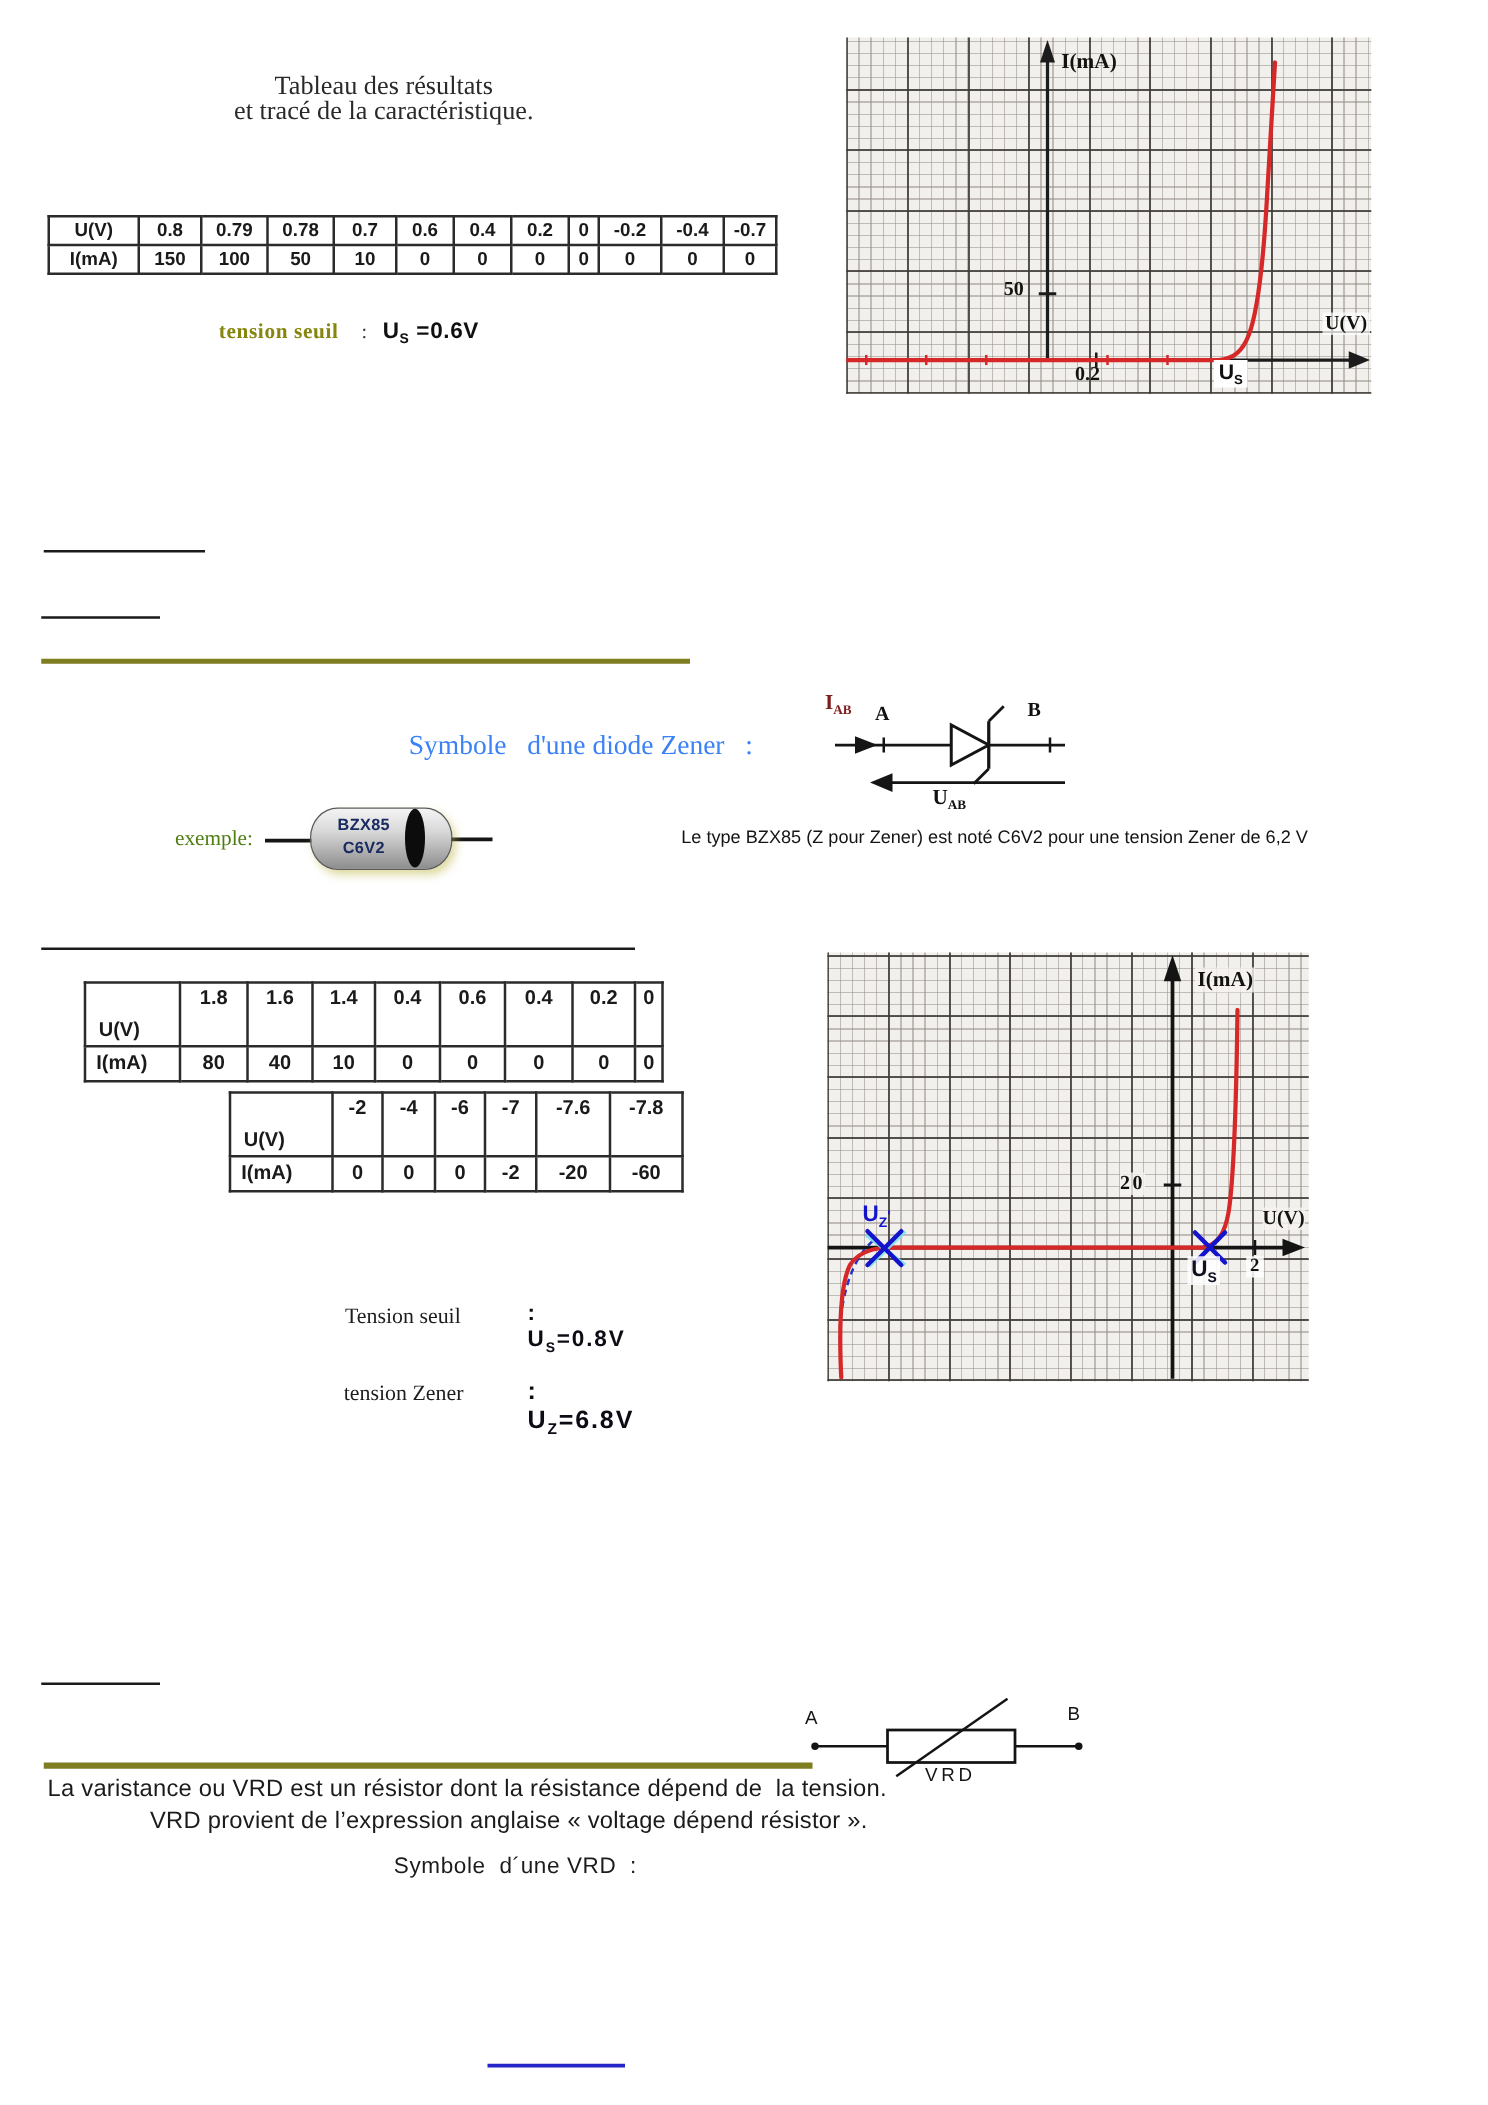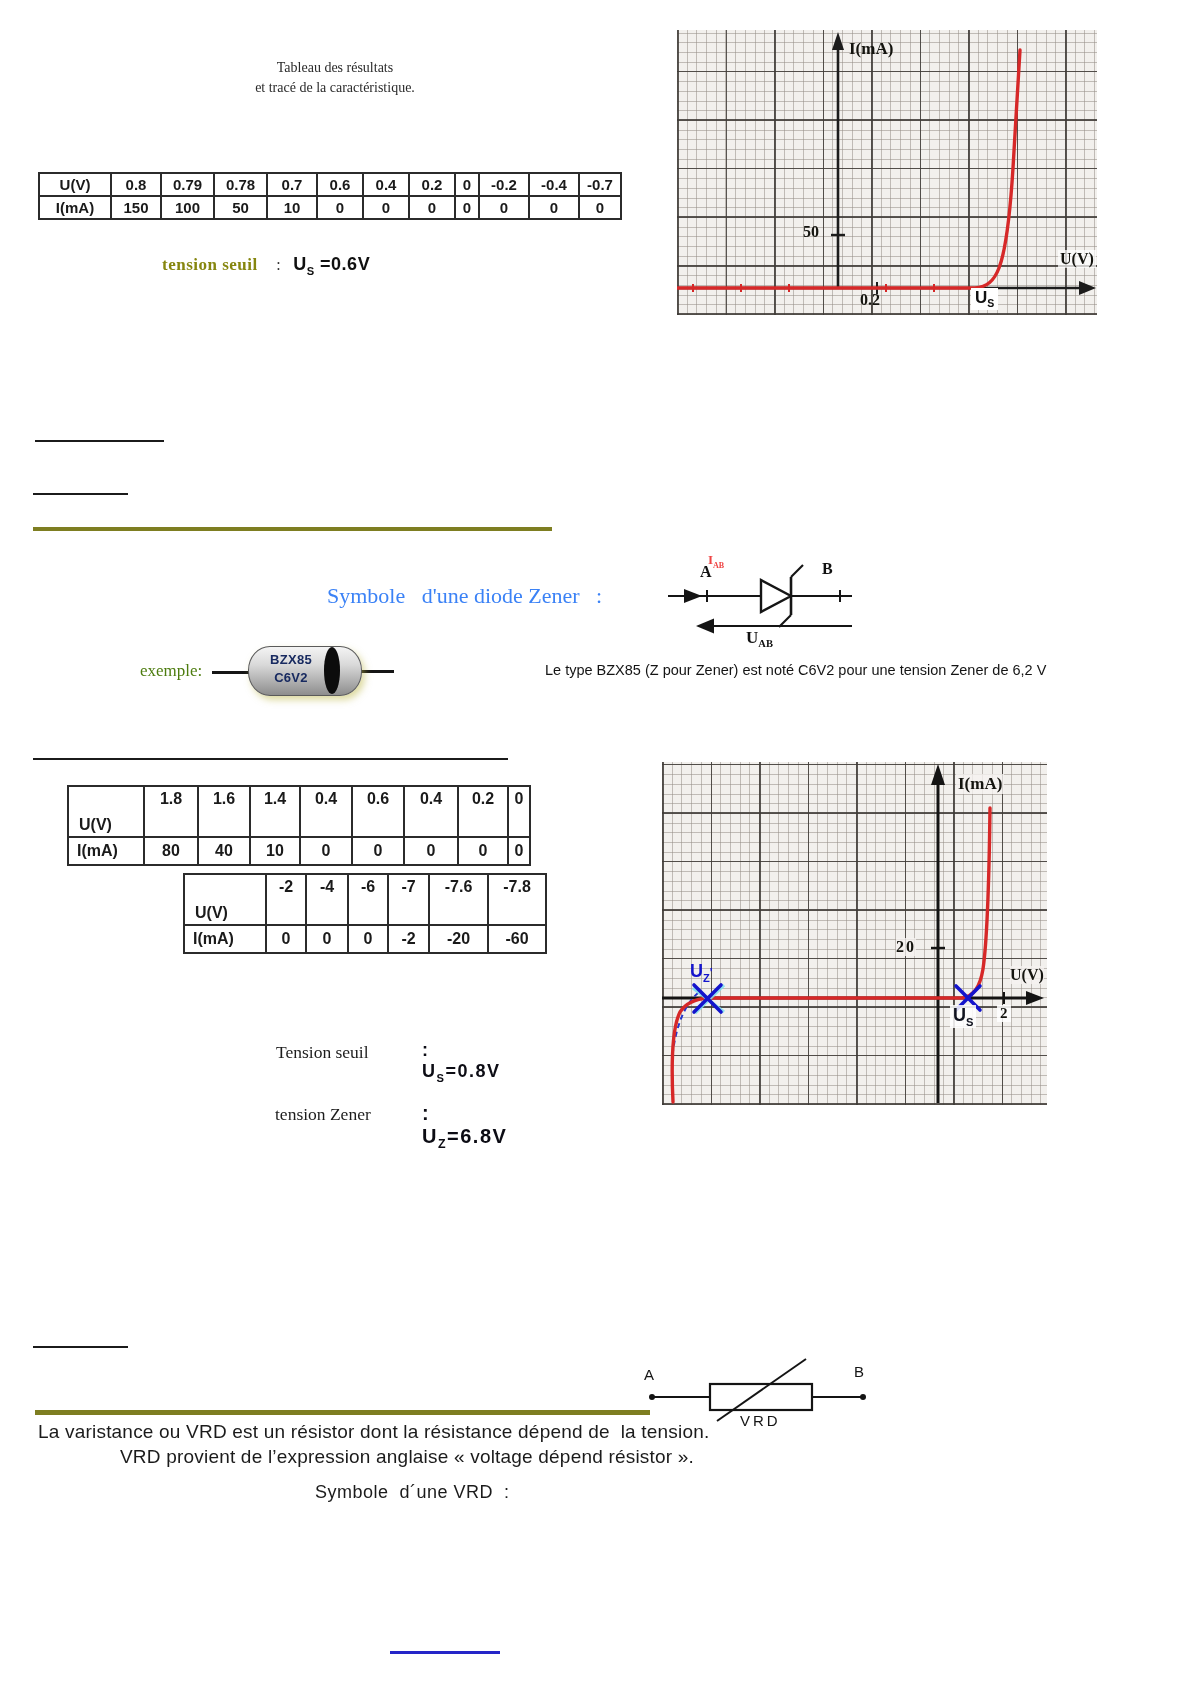--- a/index.html
+++ b/index.html
@@ -51,21 +51,21 @@
   .bzband {
     position:absolute; left:112px; top:1px; width:16px; height:47px;
     background:#0c0c0c; border-radius:8px / 23px;
   }
   .bztext { position:absolute; width:66px; text-align:center; font-weight:bold;
     font-size:13px; color:#182a60; letter-spacing:.3px; }
 </style>
 </head>
 <body>
 
-<div class="abs serif" style="left:210px; top:58px; width:250px; text-align:center; font-size:14px; line-height:20px; color:#2a2a2a;">
+<div class="abs serif" style="left:182px; top:58px; width:250px; text-align:center; font-size:21px; line-height:20px; color:#2a2a2a;">
   <span style="display:block">Tableau des résultats</span>
   <span style="display:block">et tracé de la caractéristique.</span>
 </div>
 
 <table class="res t1" style="left:38px; top:172px; width:582px;">
   <colgroup>
     <col style="width:72px">
       <col style="width:50px">
       <col style="width:53px">
       <col style="width:53px">
@@ -103,21 +103,21 @@
     <td>0</td>
     <td>0</td>
     <td>0</td>
     <td>0</td>
     <td>0</td>
     <td>0</td>
   </tr>
 </tbody>
   </table>
 
-<div class="abs" style="left:162px; top:254px; height:26px;">
+<div class="abs" style="left:175px; top:254px; height:26px;">
   <span class="serif" style="font-weight:bold; font-size:17px; color:#86860f; letter-spacing:.5px;">tension seuil</span>
   <span class="serif" style="font-size:16px; margin:0 8px 0 14px; color:#333;">:</span>
   <span style="font-weight:bold; font-size:18px; color:#101010; letter-spacing:.5px;">
     <span>U</span><sub>S</sub><span class="pre"> =0.6V</span>
   </span>
 </div>
 
 <div class="abs gridpaper" style="left:677px; top:30px; width:420px; height:285px;">
   <svg class="gsvg" width="420" height="285" viewBox="0 0 420 285">
     <path d="M161 10 L161 258" stroke="#1c1c1c" stroke-width="2.6" fill="none"></path>
@@ -150,21 +150,21 @@
     <path d="M44 41 L62 48 L44 55 Z" fill="#151515"></path>
     <path d="M67 42 L67 54" stroke="#151515" stroke-width="2"></path>
     <path d="M121 32 L121 64 L151 48 Z" fill="#ffffff" stroke="#151515" stroke-width="2.4"></path>
     <path d="M151 29 L151 67" stroke="#151515" stroke-width="2.6"></path>
     <path d="M151 29 L163 17" stroke="#151515" stroke-width="2.2"></path>
     <path d="M151 67 L139 79" stroke="#151515" stroke-width="2.2"></path>
     <path d="M200 42 L200 54" stroke="#151515" stroke-width="2"></path>
     <path d="M212 78 L66 78" stroke="#151515" stroke-width="2.2"></path>
     <path d="M56 78 L74 70.5 L74 85.5 Z" fill="#151515"></path>
   </svg>
-  <span class="glabel serif" style="left:20px; top:4px; font-size:13px; color:#ef4444;margin-left:48px;">
+  <span class="glabel serif" style="left:20px; top:4px; font-size:17px; color:#7f1d1d;">
     <span>I</span><sub>AB</sub>
   </span>
   <span class="glabel serif" style="left:60px; top:15px; font-size:16px; color:#111;">A</span>
   <span class="glabel serif" style="left:182px; top:12px; font-size:16px; color:#111;">B</span>
   <span class="glabel serif" style="left:106px; top:80px; font-size:17px; color:#111;">
     <span>U</span><sub>AB</sub>
   </span>
 </div>
 
 <span class="abs serif" style="left:140px; top:661px; font-size:17px; color:#4d7c0f;">exemple:</span>

